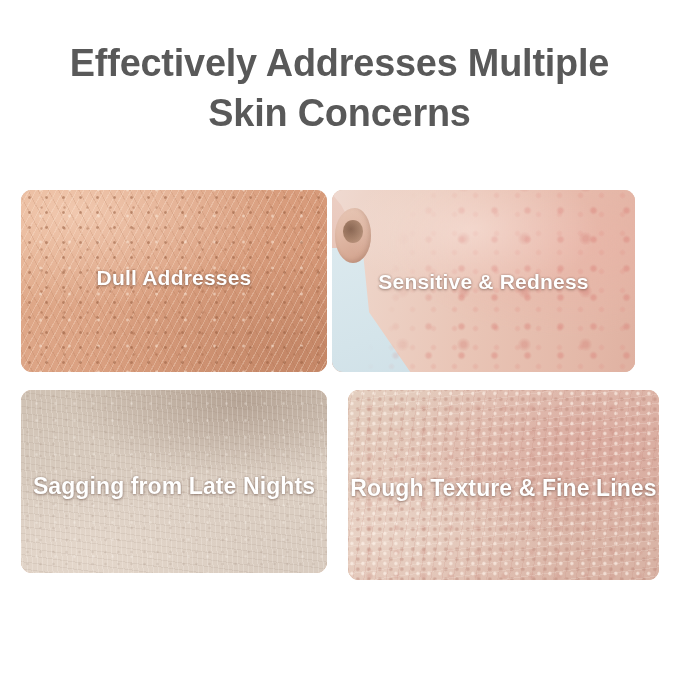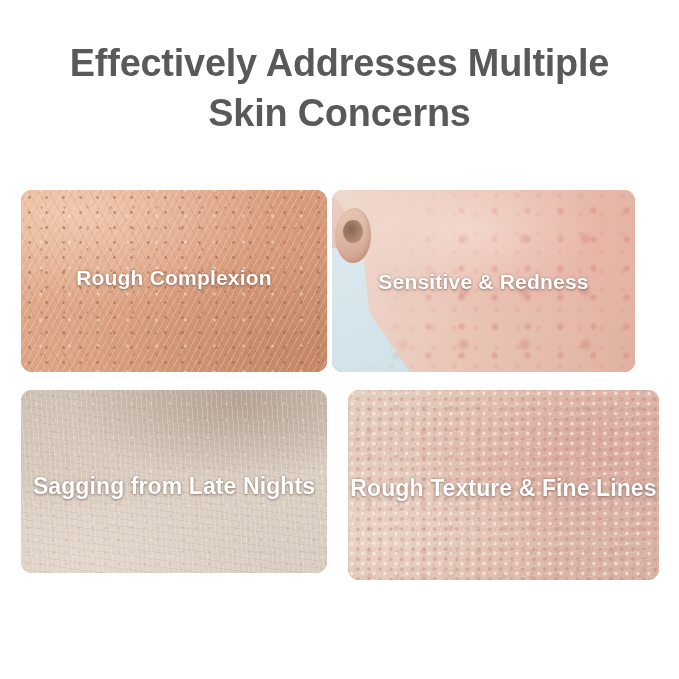--- a/index.html
+++ b/index.html
@@ -256,21 +256,21 @@
 
 <div class="heading">
   <span class="hline">Effectively Addresses Multiple</span>
   <span class="hline">Skin Concerns</span>
 </div>
 
 <div class="grid">
 
   <div class="tile" id="tile-1">
     <div class="tile-art art-dull"></div>
-    <div class="tile-label">Rough Complexion</div>
+    <div class="tile-label">Dull Addresses</div>
   </div>
 
   <div class="tile" id="tile-2">
     <div class="tile-art art-red">
       <div class="bg-blue"></div>
       <div class="jaw"></div>
       <div class="ear"></div>
       <div class="blotches"></div>
       <div class="sheen"></div>
     </div>

